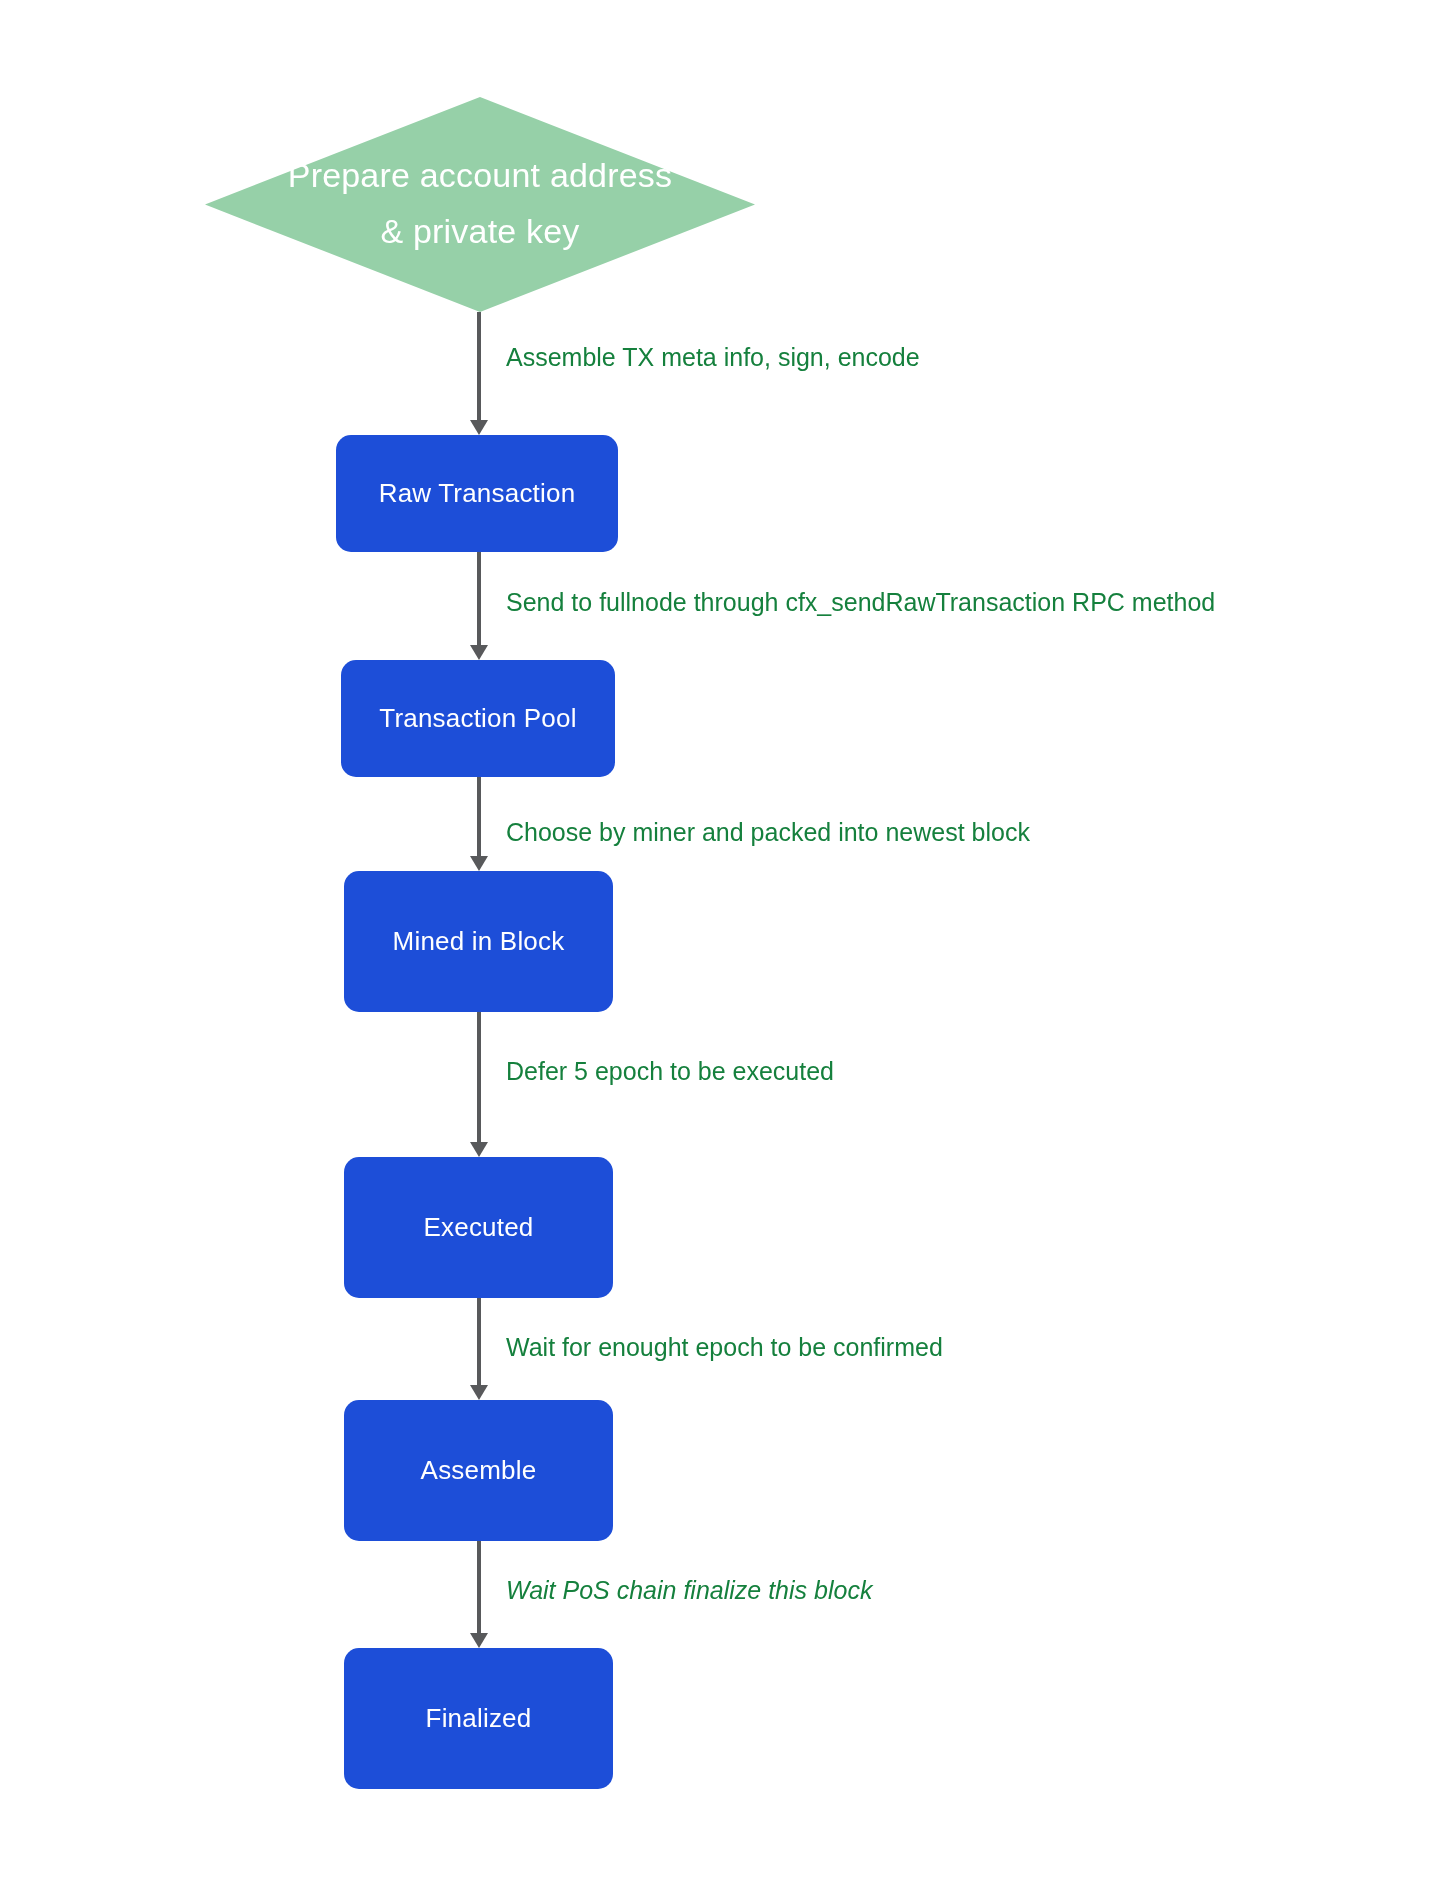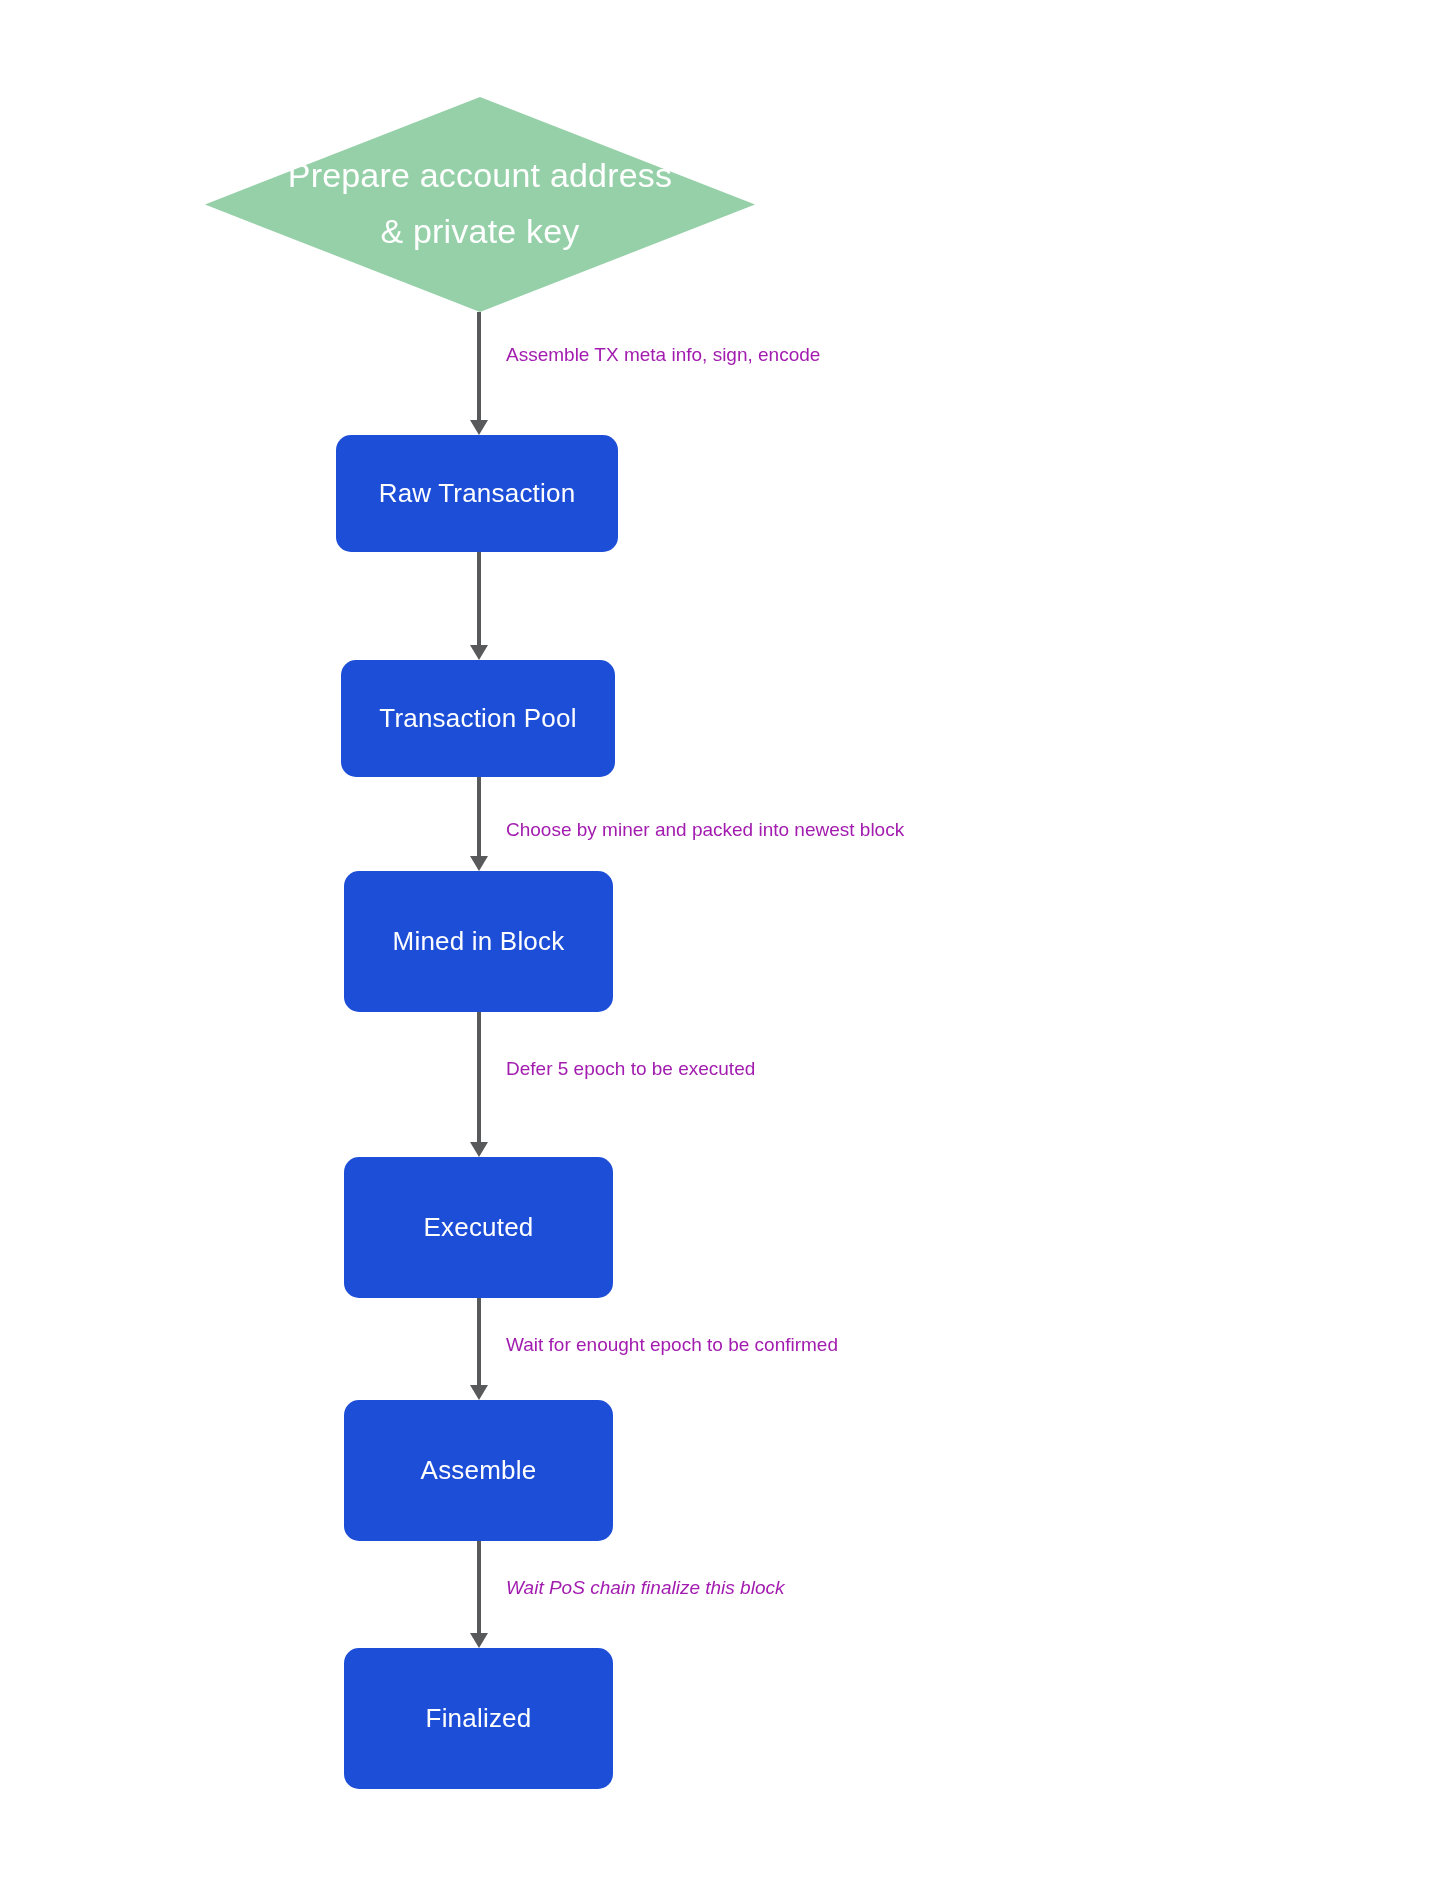--- a/index.html
+++ b/index.html
@@ -75,22 +75,22 @@
     position: absolute;
     left: -7px;
     width: 0;
     height: 0;
     border-left: 9px solid transparent;
     border-right: 9px solid transparent;
     border-top: 15px solid #58595b;
   }
   .edge-label {
     position: absolute;
-    color: #a21caf;
-    font-size: 19px;
+    color: #15803d;
+    font-size: 25px;
     white-space: nowrap;
     line-height: 1;
     user-select: none;
   }
 </style>
 </head>
 <body>
 
 <div id="canvas" style="background: rgb(255, 255, 255);">
 
@@ -113,20 +113,21 @@
   <div class="edge" style="left: 477px; top: 1298px; width: 4px; height: 102px;">
     <div class="edge-line" style="height: 88px;"></div>
     <div class="edge-head" style="top: 87px;"></div>
   </div>
   <div class="edge" style="left: 477px; top: 1541px; width: 4px; height: 107px;">
     <div class="edge-line" style="height: 93px;"></div>
     <div class="edge-head" style="top: 92px;"></div>
   </div>
 
   <div class="edge-label" style="left: 506px; top: 345px;">Assemble TX meta info, sign, encode</div>
+  <div class="edge-label" style="left: 506px; top: 590px;">Send to fullnode through cfx_sendRawTransaction RPC method</div>
   <div class="edge-label" style="left: 506px; top: 796px; margin-top: 24px;">Choose by miner and packed into newest block</div>
   <div class="edge-label" style="left: 506px; top: 1059px;">Defer 5 epoch to be executed</div>
   <div class="edge-label" style="left: 506px; top: 1335px;">Wait for enought epoch to be confirmed</div>
   <div class="edge-label" style="left: 506px; top: 1578px; font-style: italic;">Wait PoS chain finalize this block</div>
 
   <div class="node terminal" style="left: 205px; top: 97px; width: 550px; height: 215px;">
     <div class="diamond-shape"></div>
     <div class="diamond-label">Prepare account address
 &amp; private key</div>
   </div>

